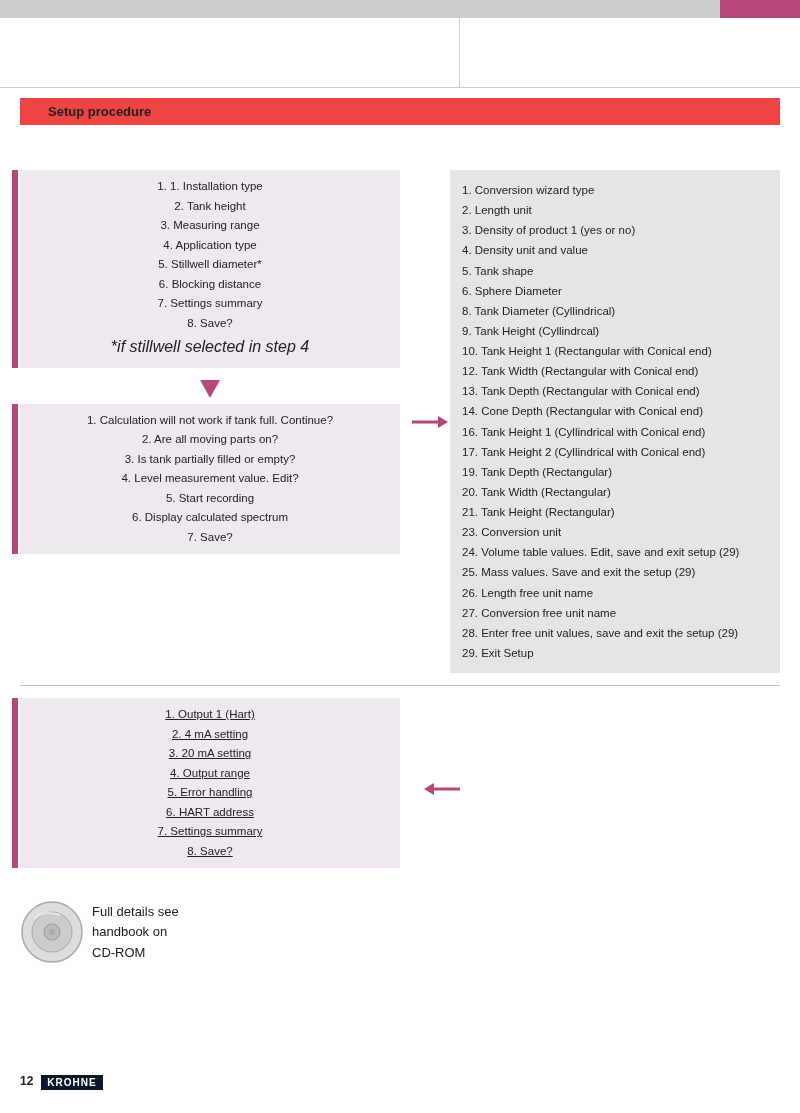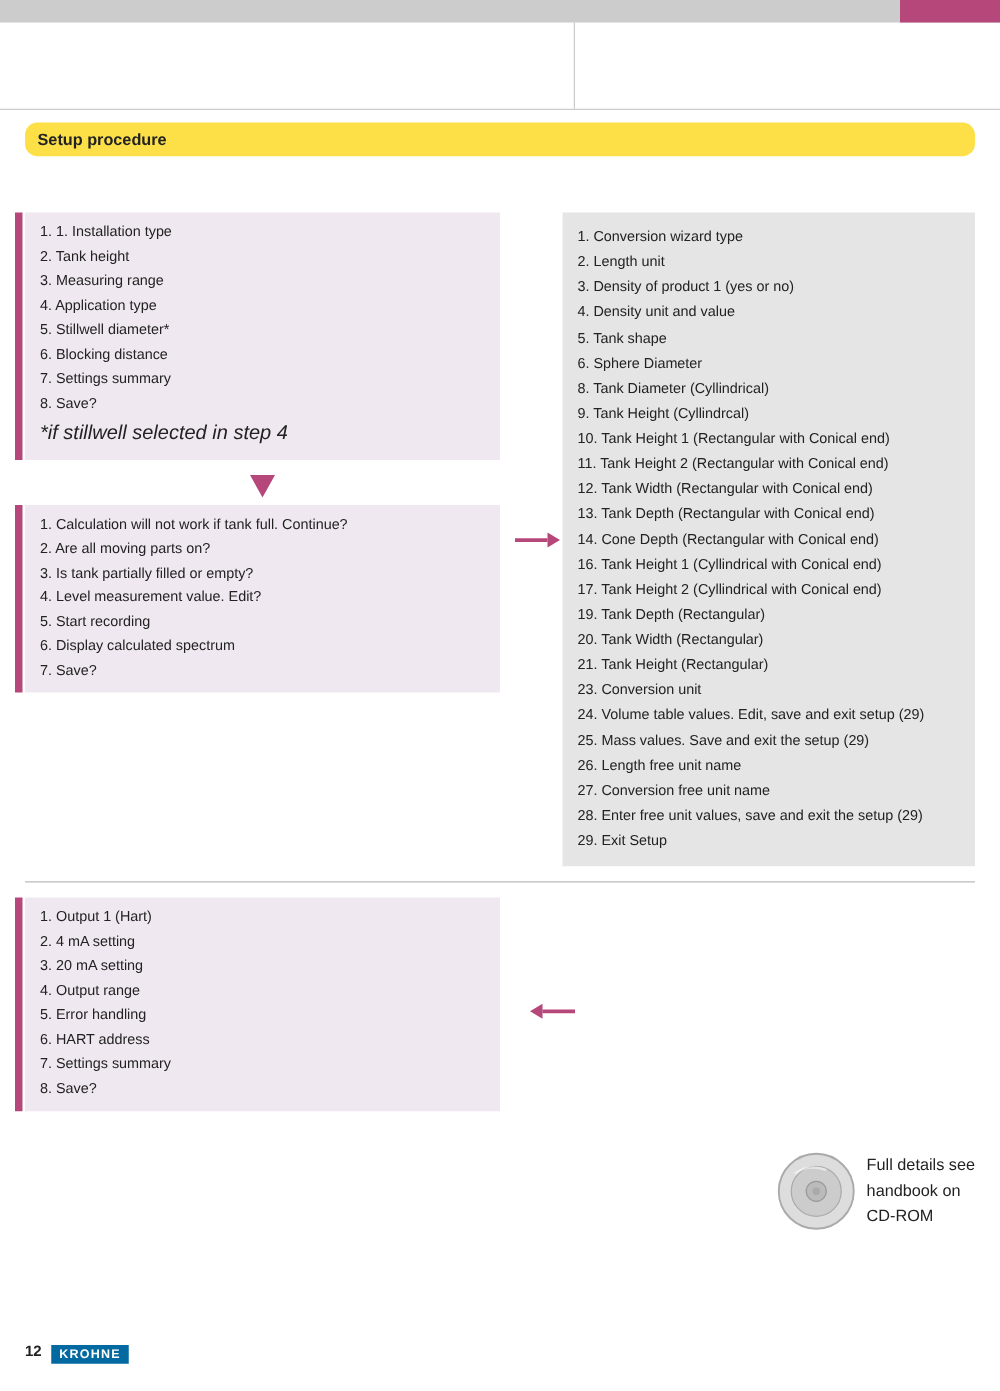--- a/index.html
+++ b/index.html
@@ -45,45 +45,45 @@
     .header-right {
       flex: 1;
       display: flex;
       align-items: center;
       padding-left: 20px;
     }
 
     
     .setup-title-bar {
       margin: 10px 20px 10px 20px;
-      background: #fde047;
-      padding: 6px 10px;
+      background: #ef4444;
+      padding: 6px 28px;
       font-weight: bold;
       font-size: 13px;
-      border-radius: 10px;
     }
 
     
     .box-with-accent {
       position: relative;
       margin-bottom: 12px;
     }
     .accent-bar {
       position: absolute;
       left: -8px;
       top: 0;
       width: 6px;
       height: 100%;
       background: #b5477a;
     }
     .box-content {
       background: #f0e8f0;
       padding: 7px 12px;
       font-size: 11.5px;
       line-height: 1.7;
+      text-align: center;
     }
     .arrow-down-shape {
       width: 0;
       height: 0;
       border-left: 10px solid transparent;
       border-right: 10px solid transparent;
       border-top: 18px solid #b5477a;
     }
 
     .center-arrow-down {
@@ -100,21 +100,20 @@
       line-height: 1.75;
       position: relative;
     }
 
     
     .cdrom-section {
       display: flex;
       align-items: center;
       padding: 20px 20px 10px 20px;
       gap: 7px;
-      justify-content: flex-end;
     }
 
     .cd-icon {
       width: 65px;
       height: 65px;
       flex-shrink: 0;
     }
 
     .cd-text {
       font-size: 13px;
@@ -132,21 +131,21 @@
     }
 
     .page-number {
       font-size: 12px;
       font-weight: bold;
     }
 
     .krohne-logo {
       font-size: 10px;
       font-weight: bold;
-      background: #0369a1;
+      background: #0f172a;
       color: white;
       padding: 2px 6px;
       letter-spacing: 1px;
       text-align: center;
     }
 
     .connector-area {
       display: flex;
       align-items: stretch;
       padding: 0 20px;
@@ -170,20 +169,21 @@
 
     .right-box-wrapper {
       flex: 1;
     }
 
     .bottom-connector {
       display: flex;
       padding: 0 20px;
       gap: 12px;
       margin-top: 5px;
+      text-decoration: underline;
     }
     .bottom-left-wrapper {
       width: 390px;
       flex-shrink: 0;
       padding-right: 10px;
     }
     .bottom-middle-arrow {
       width: 40px;
       display: flex;
       align-items: center;
@@ -262,21 +262,20 @@
     <div class="right-box">
       <div>1.   Conversion wizard type</div>
       <div>2.   Length unit</div>
       <div>3.   Density of product 1 (yes or no)</div>
       <div>4.   Density unit and value</div>
       <div>5.   Tank shape</div>
       <div>6.   Sphere Diameter</div>
       <div>8.   Tank Diameter (Cyllindrical)</div>
       <div>9.   Tank Height (Cyllindrcal)</div>
       <div>10.  Tank Height 1 (Rectangular with Conical end)</div>
-      <div>11.  Tank Height 2 (Rectangular with Conical end)</div>
       <div>12.  Tank Width (Rectangular with Conical end)</div>
       <div>13.  Tank Depth (Rectangular with Conical end)</div>
       <div>14.  Cone Depth (Rectangular with Conical end)</div>
       <div>16.  Tank Height 1 (Cyllindrical with Conical end)</div>
       <div>17.  Tank Height 2 (Cyllindrical with Conical end)</div>
       <div>19.  Tank Depth (Rectangular)</div>
       <div>20.  Tank Width (Rectangular)</div>
       <div>21.  Tank Height (Rectangular)</div>
       <div>23.  Conversion unit</div>
       <div>24.  Volume table values. Edit, save and exit setup (29)</div>

